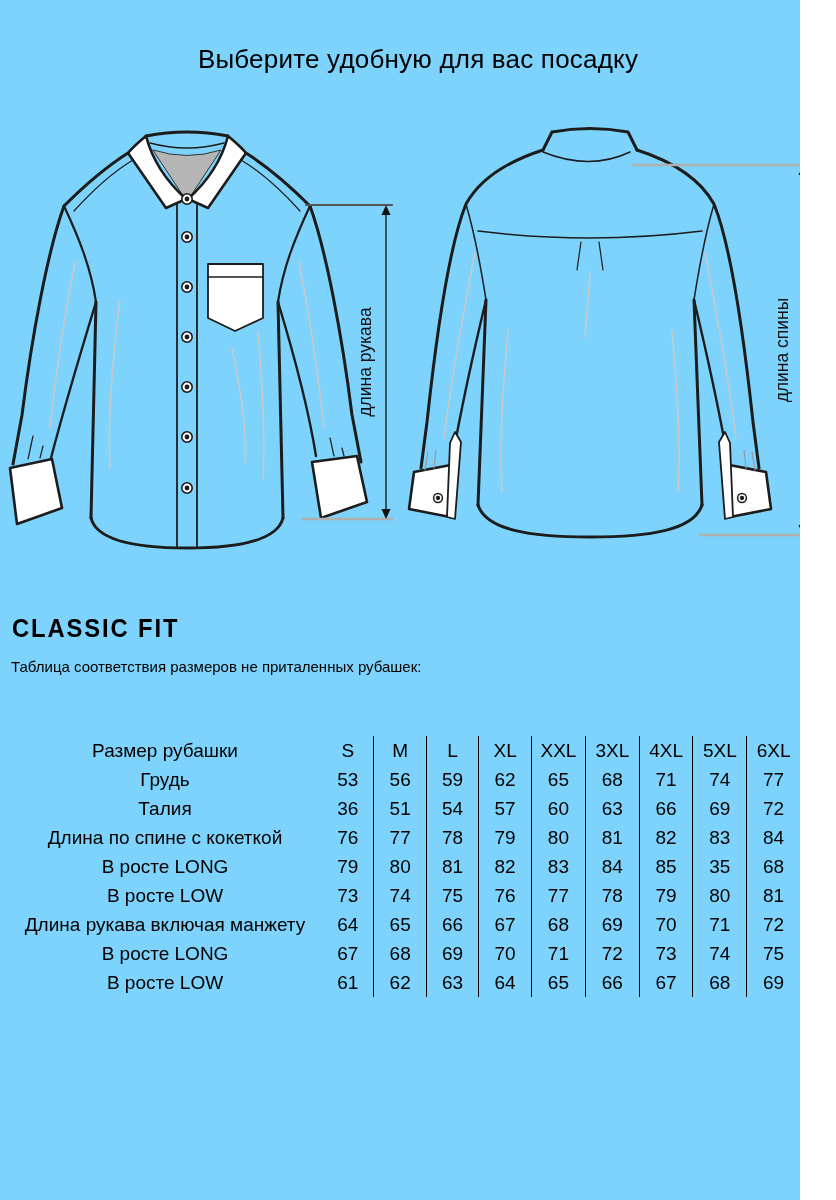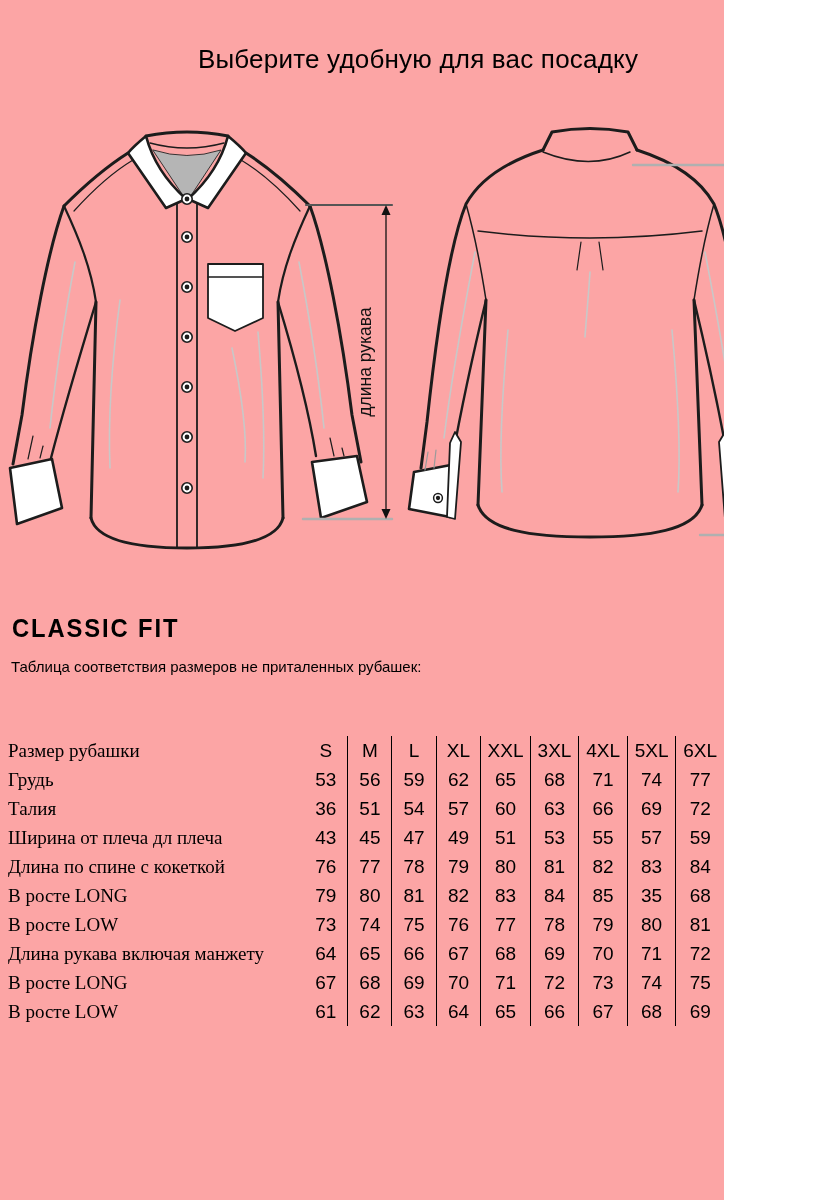--- a/index.html
+++ b/index.html
@@ -1,17 +1,17 @@
 <!DOCTYPE html>
 <html><head>
 <meta charset="utf-8">
 <style>
   html,body{margin:0;padding:0;background:#fff;}
   .page{
-    position:relative;width:724px;height:1200px;background:#fca5a5;overflow:hidden;
+    position:relative;width:800px;height:1200px;background:#7dd3fc;overflow:hidden;
     font-family:"Liberation Sans",sans-serif;color:#000;
   }
   .title{
     position:absolute;top:44px;left:0;width:836px;text-align:center;
     font-size:26px;font-weight:400;letter-spacing:0.2px;
   }
   .diagram{position:absolute;top:110px;left:0;}
   .fit-heading{
     position:absolute;top:614px;left:12px;
     font-size:25px;font-weight:700;letter-spacing:2px;
@@ -19,21 +19,21 @@
   }
   .fit-subtitle{
     position:absolute;top:658px;left:11px;font-size:15px;font-weight:400;
   }
   table.size-table{
     position:absolute;top:736px;left:8px;border-collapse:collapse;
   }
   table.size-table td{
     font-size:19px;height:29px;padding:0;vertical-align:middle;white-space:nowrap;
   }
-  td.lbl{width:318px;text-align:left;padding-left:2px;font-family:Liberation Serif, serif;}
+  td.lbl{width:318px;text-align:center;padding-left:2px;}
   td.val{width:55px;text-align:center;}
   td.sep{border-left:1px solid #000;}
   svg text{font-family:"Liberation Sans",sans-serif;}
 </style>
 </head>
 <body>
 
 <div class="page">
 
   <div class="title">Выберите удобную для вас посадку</div>
@@ -220,32 +220,20 @@
           <td class="val sep">51</td>
           <td class="val sep">54</td>
           <td class="val sep">57</td>
           <td class="val sep">60</td>
           <td class="val sep">63</td>
           <td class="val sep">66</td>
           <td class="val sep">69</td>
           <td class="val sep">72</td>
         </tr>
         <tr>
-          <td class="lbl">Ширина от плеча дл плеча</td>
-          <td class="val">43</td>
-          <td class="val sep">45</td>
-          <td class="val sep">47</td>
-          <td class="val sep">49</td>
-          <td class="val sep">51</td>
-          <td class="val sep">53</td>
-          <td class="val sep">55</td>
-          <td class="val sep">57</td>
-          <td class="val sep">59</td>
-        </tr>
-        <tr>
           <td class="lbl">Длина по спине с кокеткой</td>
           <td class="val">76</td>
           <td class="val sep">77</td>
           <td class="val sep">78</td>
           <td class="val sep">79</td>
           <td class="val sep">80</td>
           <td class="val sep">81</td>
           <td class="val sep">82</td>
           <td class="val sep">83</td>
           <td class="val sep">84</td>

